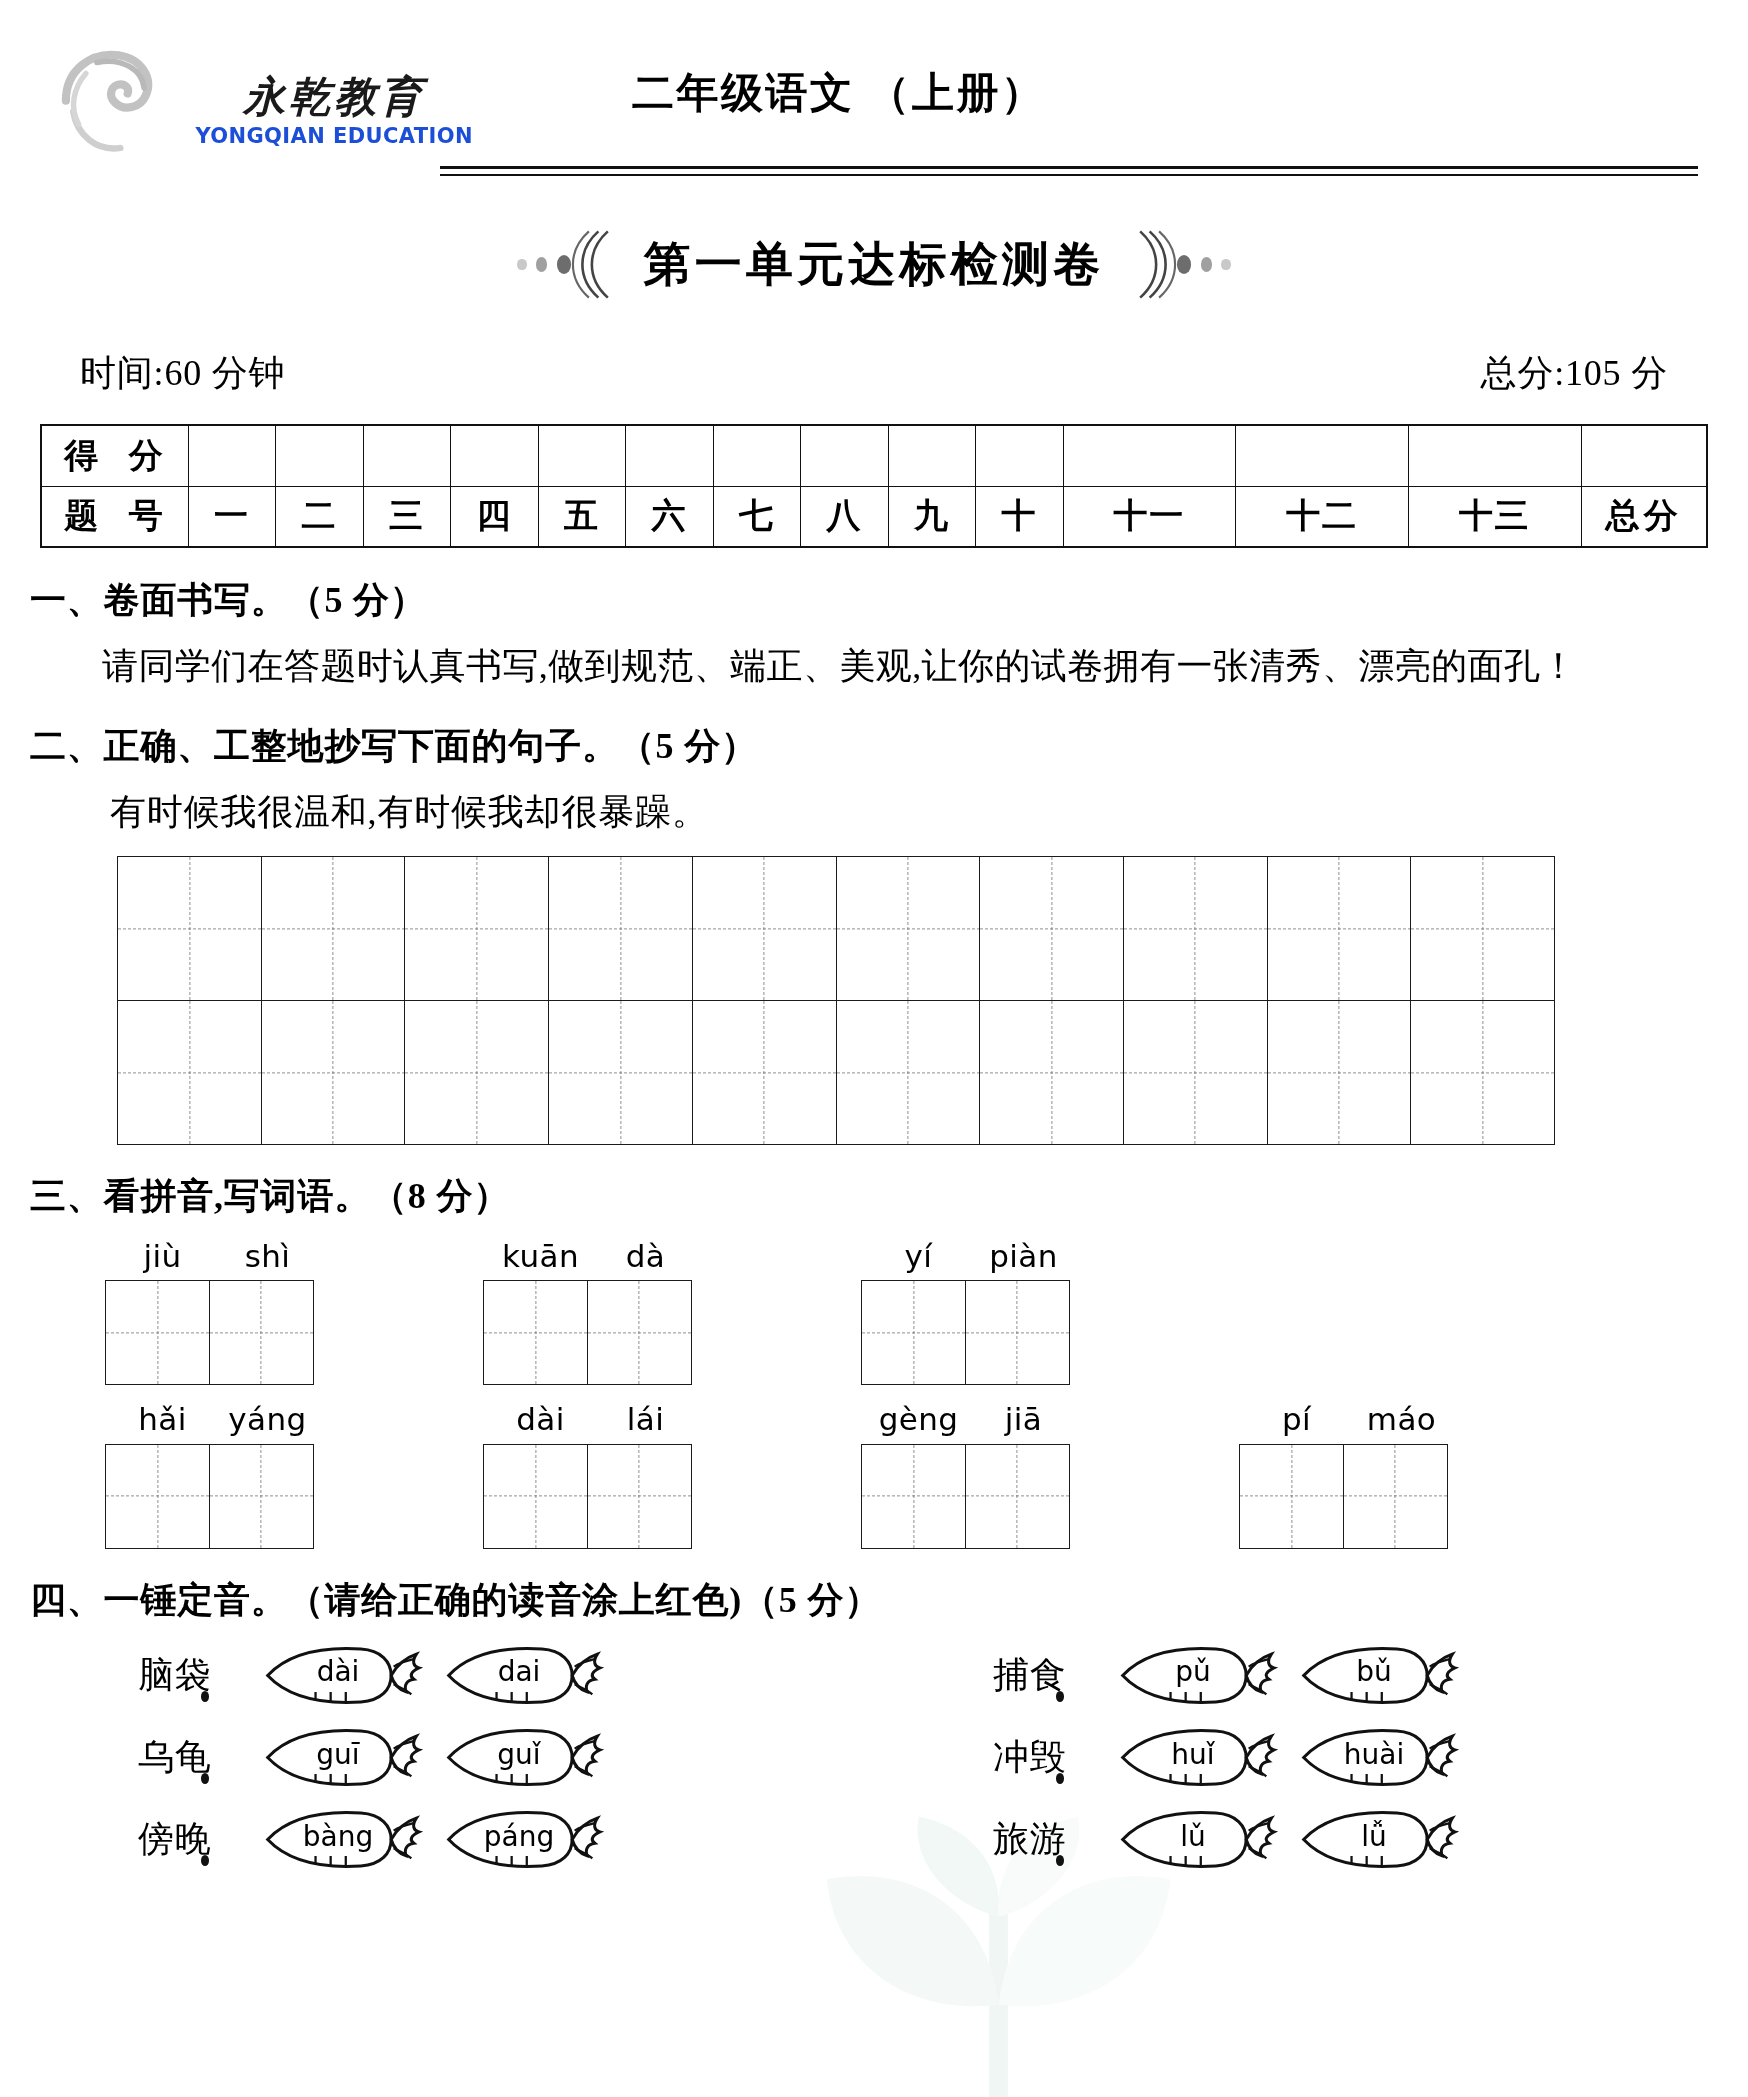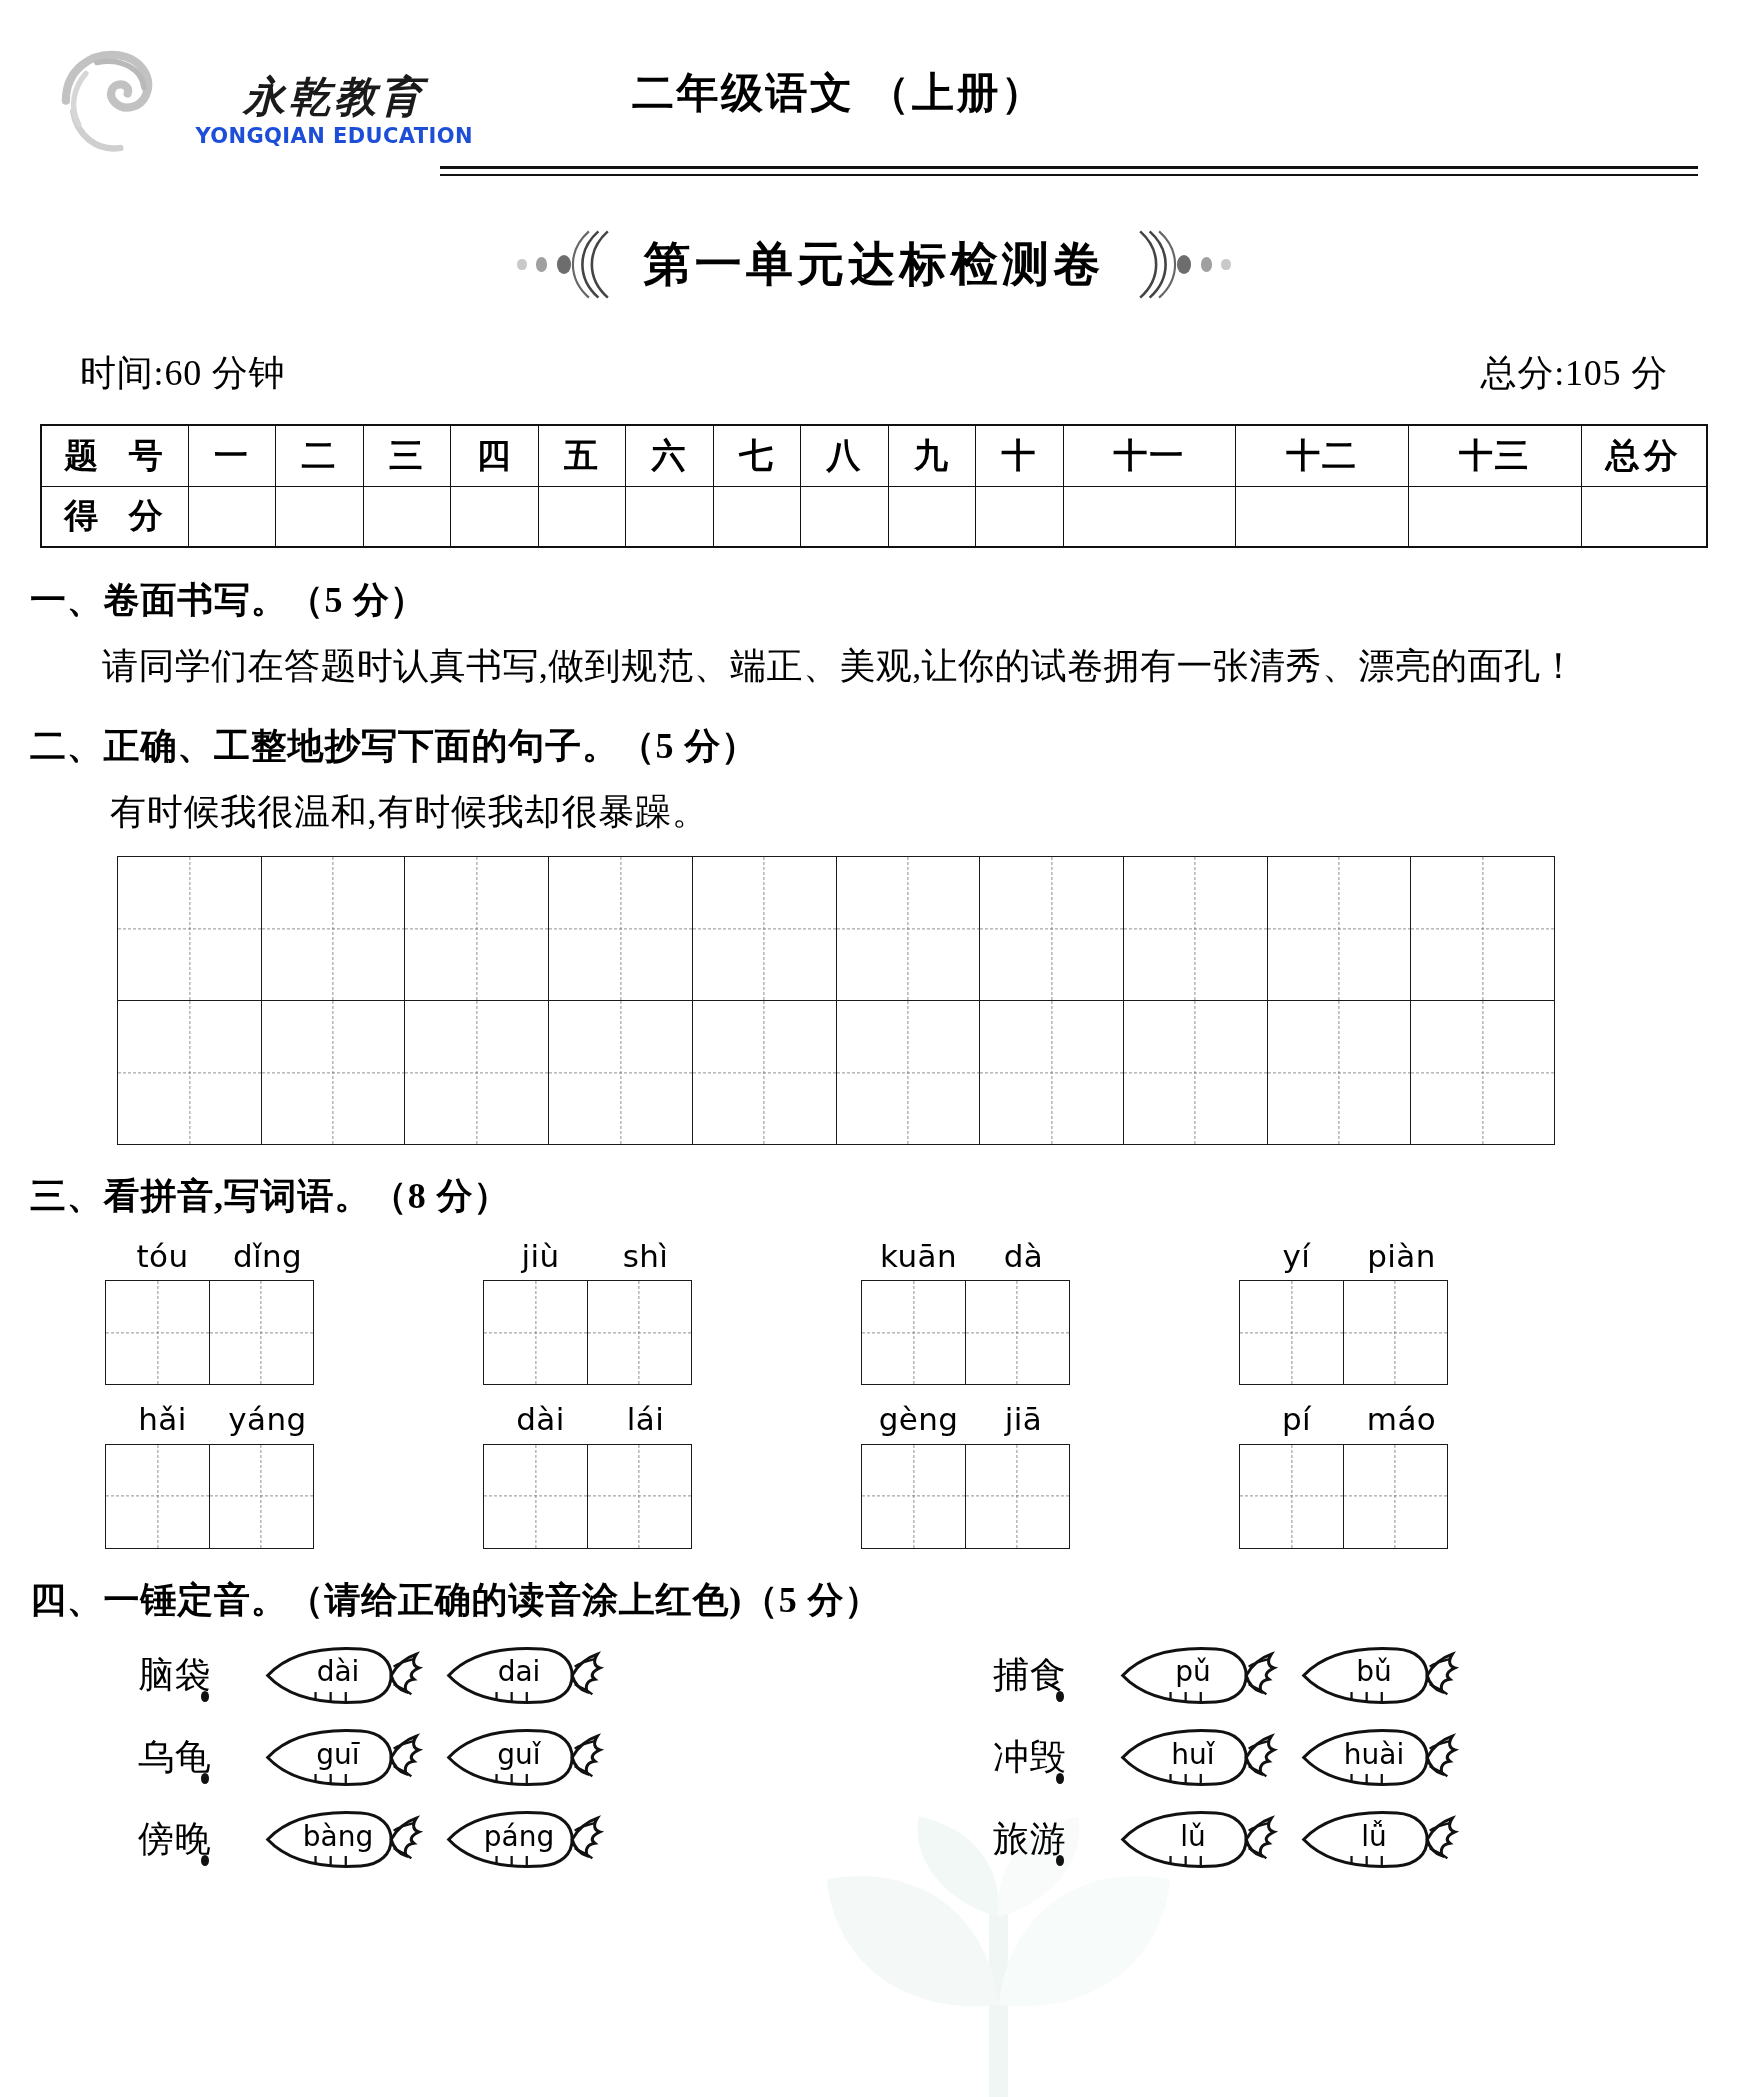--- a/index.html
+++ b/index.html
@@ -207,54 +207,54 @@
       </div>
     </div>
 
     <div class="meta">
       <div>时间:60 分钟</div>
       <div>总分:105 分</div>
     </div>
 
     <table class="score-table">
       <tbody id="score-tbody">
+          <tr>
+            <td class="lbl">得 分</td>
+            <td></td>
+            <td></td>
+            <td></td>
+            <td></td>
+            <td></td>
+            <td></td>
+            <td></td>
+            <td></td>
+            <td></td>
+            <td></td>
+            <td></td>
+            <td></td>
+            <td></td>
+            <td></td>
+          </tr>
           <tr>
             <td class="lbl">题 号</td>
             <td>一</td>
             <td>二</td>
             <td>三</td>
             <td>四</td>
             <td>五</td>
             <td>六</td>
             <td>七</td>
             <td>八</td>
             <td>九</td>
             <td>十</td>
             <td>十一</td>
             <td>十二</td>
             <td>十三</td>
             <td class="total">总分</td>
           </tr>
-          <tr>
-            <td class="lbl">得 分</td>
-            <td></td>
-            <td></td>
-            <td></td>
-            <td></td>
-            <td></td>
-            <td></td>
-            <td></td>
-            <td></td>
-            <td></td>
-            <td></td>
-            <td></td>
-            <td></td>
-            <td></td>
-            <td></td>
-          </tr>
         </tbody>
     </table>
 
     <div class="sec-head">一、卷面书写。（5 分）</div>
     <div class="para">请同学们在答题时认真书写,做到规范、端正、美观,让你的试卷拥有一张清秀、漂亮的面孔！</div>
 
     <div class="sec-head">二、正确、工整地抄写下面的句子。（5 分）</div>
     <div class="sentence">有时候我很温和,有时候我却很暴躁。</div>
     <div class="grid-wrap" id="copy-grid">
         <div class="grid-row">
@@ -279,30 +279,20 @@
           <div class="cell"></div>
           <div class="cell"></div>
           <div class="cell"></div>
           <div class="cell"></div>
         </div>
       </div>
 
     <div class="sec-head">三、看拼音,写词语。（8 分）</div>
     <div id="pinyin-area">
         <div class="py-row">
-          <div class="py-item">
-            <div class="py-labels">
-              <span>tóu</span>
-              <span>dǐng</span>
-            </div>
-            <div class="py-boxes">
-              <div class="cell"></div>
-              <div class="cell"></div>
-            </div>
-          </div>
           <div class="py-item">
             <div class="py-labels">
               <span>jiù</span>
               <span>shì</span>
             </div>
             <div class="py-boxes">
               <div class="cell"></div>
               <div class="cell"></div>
             </div>
           </div>

